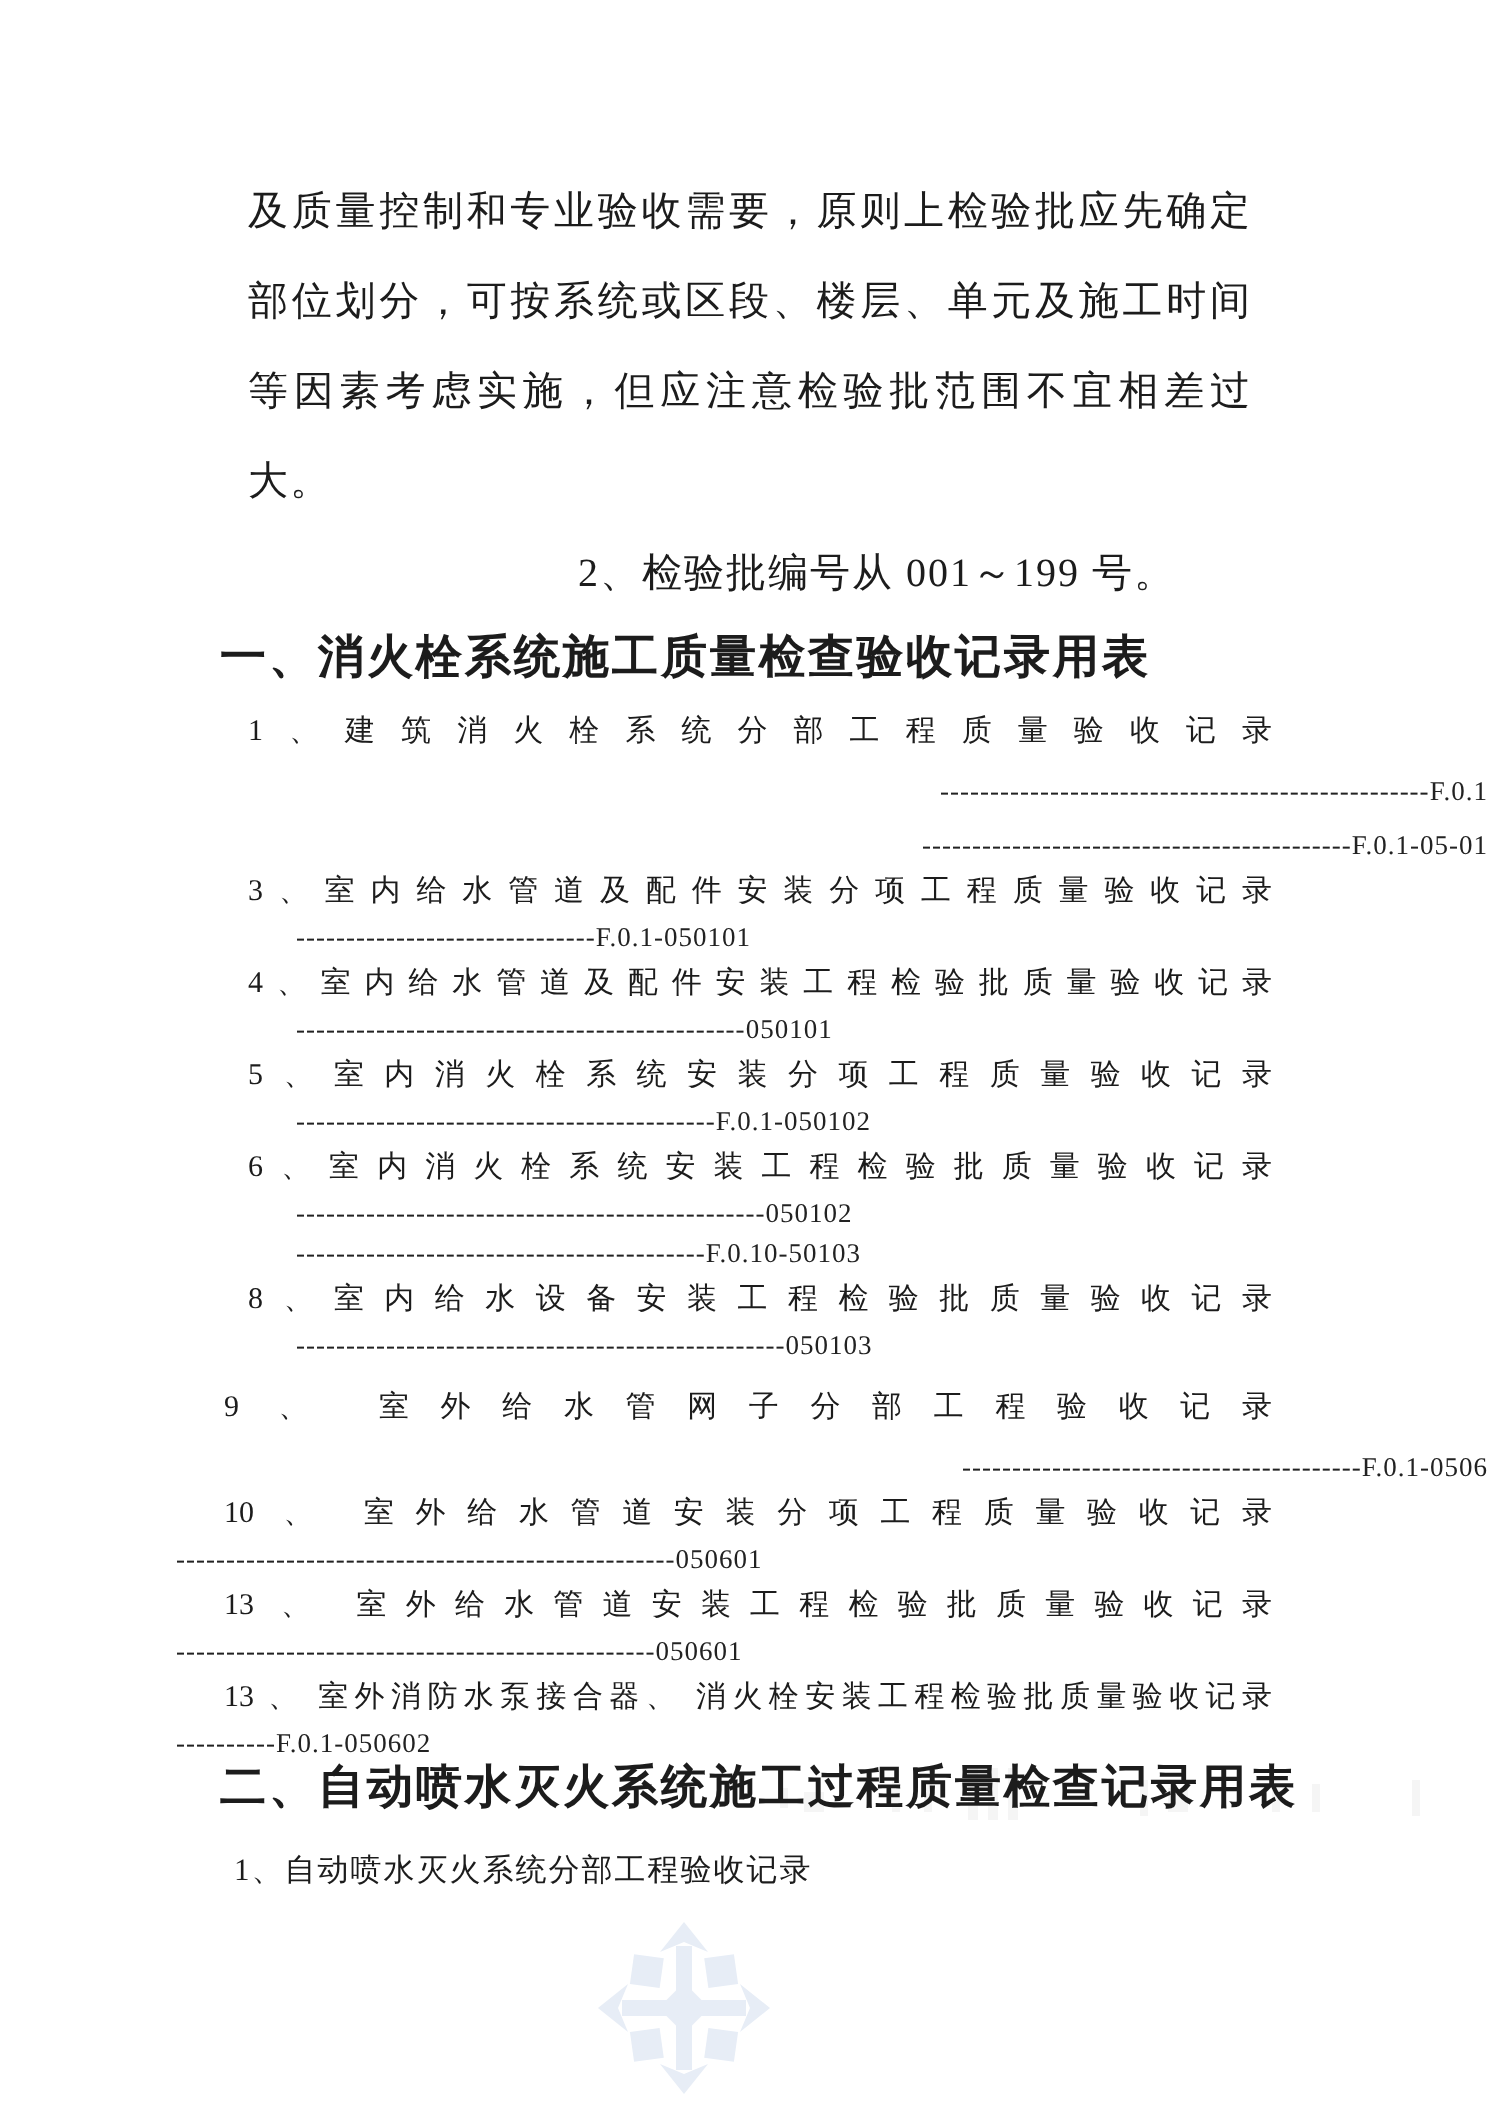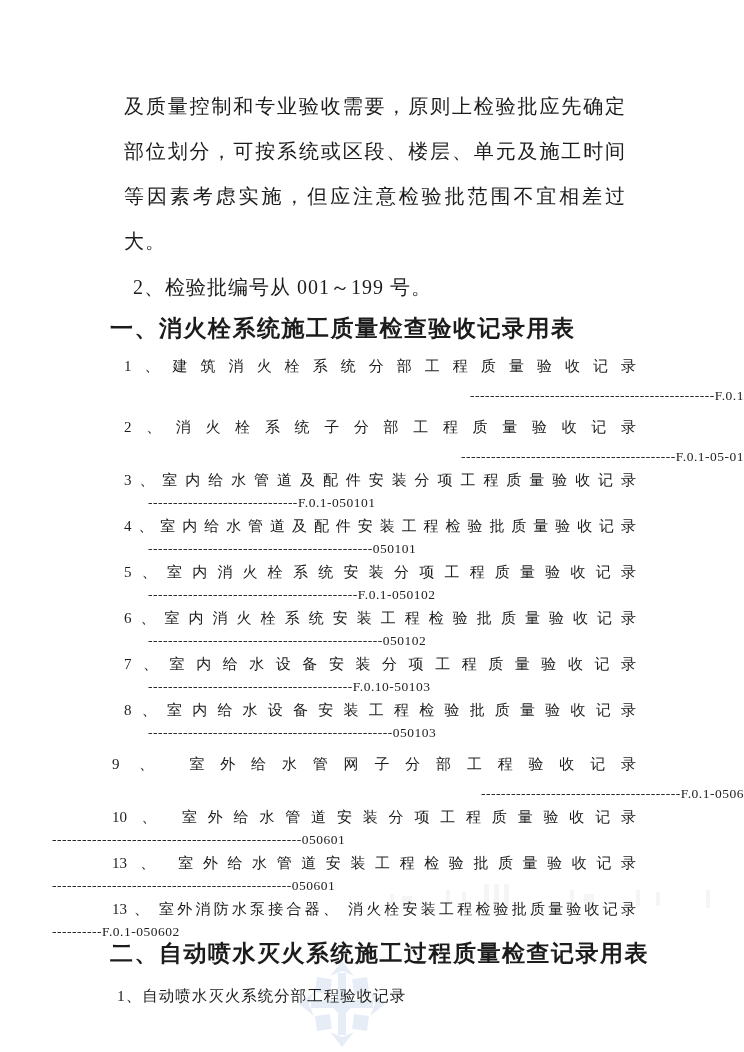--- a/index.html
+++ b/index.html
@@ -12,42 +12,42 @@
   }
   .content { position: relative; padding-top: 84px; z-index: 2; }
 
   .para {
     margin-left: 124px; width: 502px;
     font-size: 20px; line-height: 45px;
     text-align: justify; letter-spacing: 1px;
   }
   .note {
     margin: 10px 0 0 133px;
-    font-size: 20px; letter-spacing: 1px; line-height: 26px;
+    font-size: 20px; letter-spacing: 1px; line-height: 26px; text-align: center;
   }
   .h1, .h2 {
     margin: 15px 0 8px 110px;
     font-size: 23px; font-weight: 700; letter-spacing: 1.5px;
     line-height: 28px;
   }
   .h2 { margin-top: 0; }
 
   .item .t {
     margin-left: 124px; width: 512px;
     font-size: 15px; line-height: 21px;
     text-align: justify; text-align-last: justify;
   }
   .item .d {
     margin-left: 148px;
     font-size: 13.5px; line-height: 16px;
     letter-spacing: 0.5px; color: #222;
     white-space: nowrap;
   }
   .item.outdent .t { margin-left: 112px; width: 524px; }
-  .item.outdent .d { margin-left: 52px; }
+  .item.outdent .d { margin-left: 88px; }
 
   .item.sp-wide .t { margin-top: 13px; }
   .item.sp-wide .d { margin-top: 11px; text-align: right; }
   .item.sp-norm .t { margin-top: 5px; }
   .item.sp-norm .d { margin-top: 4px; }
 
   .sub .t2 {
     margin: 18px 0 0 117px;
     font-size: 15.5px; line-height: 20px; letter-spacing: 1px;
   }
@@ -71,21 +71,20 @@
   <p class="note">2、检验批编号从 001～199 号。</p>
 
   <h2 class="h1">一、消火栓系统施工质量检查验收记录用表</h2>
 
   <div class="item sp-wide">
     <div class="t">1、建筑消火栓系统分部工程质量验收记录</div>
     <div class="d"><span>-------------------------------------------------</span><span>F.0.1</span></div>
   </div>
 
   <div class="item sp-wide">
-    <div class="t">2、消火栓系统子分部工程质量验收记录</div>
     <div class="d"><span>-------------------------------------------</span><span>F.0.1-05-01</span></div>
   </div>
 
   <div class="item sp-norm">
     <div class="t">3、室内给水管道及配件安装分项工程质量验收记录</div>
     <div class="d"><span>------------------------------</span><span>F.0.1-050101</span></div>
   </div>
 
   <div class="item sp-norm">
     <div class="t">4、室内给水管道及配件安装工程检验批质量验收记录</div>
@@ -96,21 +95,20 @@
     <div class="t">5、室内消火栓系统安装分项工程质量验收记录</div>
     <div class="d"><span>------------------------------------------</span><span>F.0.1-050102</span></div>
   </div>
 
   <div class="item sp-norm">
     <div class="t">6、室内消火栓系统安装工程检验批质量验收记录</div>
     <div class="d"><span>-----------------------------------------------</span><span>050102</span></div>
   </div>
 
   <div class="item sp-norm">
-    <div class="t">7、室内给水设备安装分项工程质量验收记录</div>
     <div class="d"><span>-----------------------------------------</span><span>F.0.10-50103</span></div>
   </div>
 
   <div class="item sp-norm">
     <div class="t">8、室内给水设备安装工程检验批质量验收记录</div>
     <div class="d"><span>-------------------------------------------------</span><span>050103</span></div>
   </div>
 
   <div class="item sp-wide outdent">
     <div class="t">9 、 室外给水管网子分部工程验收记录</div>

